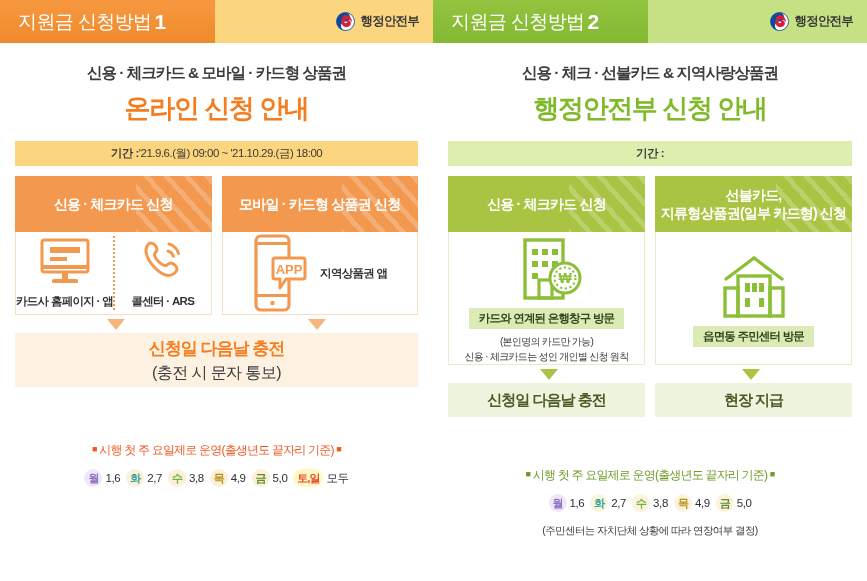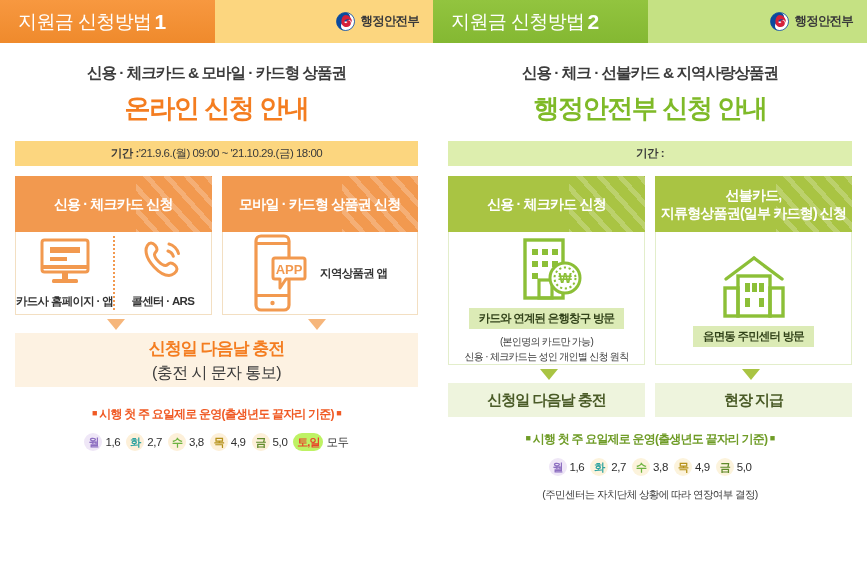--- a/index.html
+++ b/index.html
@@ -111,21 +111,21 @@
   .result-half {
     flex: 1; height: 34px; background: #eef4dd;
     display: flex; align-items: center; justify-content: center;
     font-size: 15px; font-weight: bold; color: #4a5b27; letter-spacing: -1px;
   }
 
   
   .foot { text-align: center; }
   .L .foot { padding-top: 19px; }
   .R .foot { padding-top: 14px; }
-  .foot-head { font-size: 12px; font-weight: bold; letter-spacing: -0.8px; }
+  .foot-head { font-size: 12px; font-weight: normal; letter-spacing: -0.8px; margin-top: 36px; }
   .L .foot-head { color: #f05a24; }
   .R .foot-head { color: #6f9c27; }
   .sq { font-size: 9px; vertical-align: 2px; }
 
   .days { display: flex; align-items: center; justify-content: center; gap: 6px; margin-top: 10px; }
   .day { display: flex; align-items: center; gap: 3px; }
   .day-badge {
     width: 18px; height: 18px; border-radius: 50%;
     display: flex; align-items: center; justify-content: center;
     font-size: 11px; font-weight: bold; letter-spacing: -1px;
@@ -266,21 +266,21 @@
         </div>
         <div class="day">
           <span class="day-badge" id="lb3" style="color: rgb(181, 145, 25); background: rgb(253, 240, 217);">목</span>
           <span class="day-num">4,9</span>
         </div>
         <div class="day">
           <span class="day-badge" id="lb4" style="color: rgb(95, 138, 42); background: rgb(253, 240, 217);">금</span>
           <span class="day-num">5,0</span>
         </div>
         <div class="day">
-          <span class="day-badge wide" id="lb5" style="color: rgb(232, 69, 44); background: #bef264;">토,일</span>
+          <span class="day-badge wide" id="lb5" style="color: rgb(232, 69, 44); background: #fef9c3;">토,일</span>
           <span class="day-num">모두</span>
         </div>
       </div>
     </div>
   </div>
 
   <div class="panel panel-right R">
 
     <div class="hdr">
       <div class="hdr-tab">

